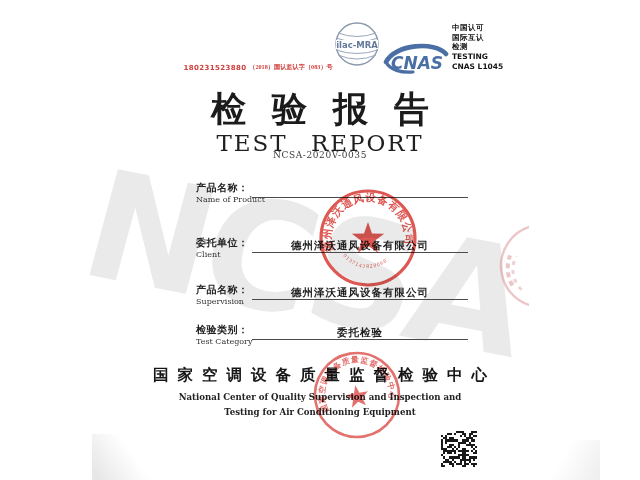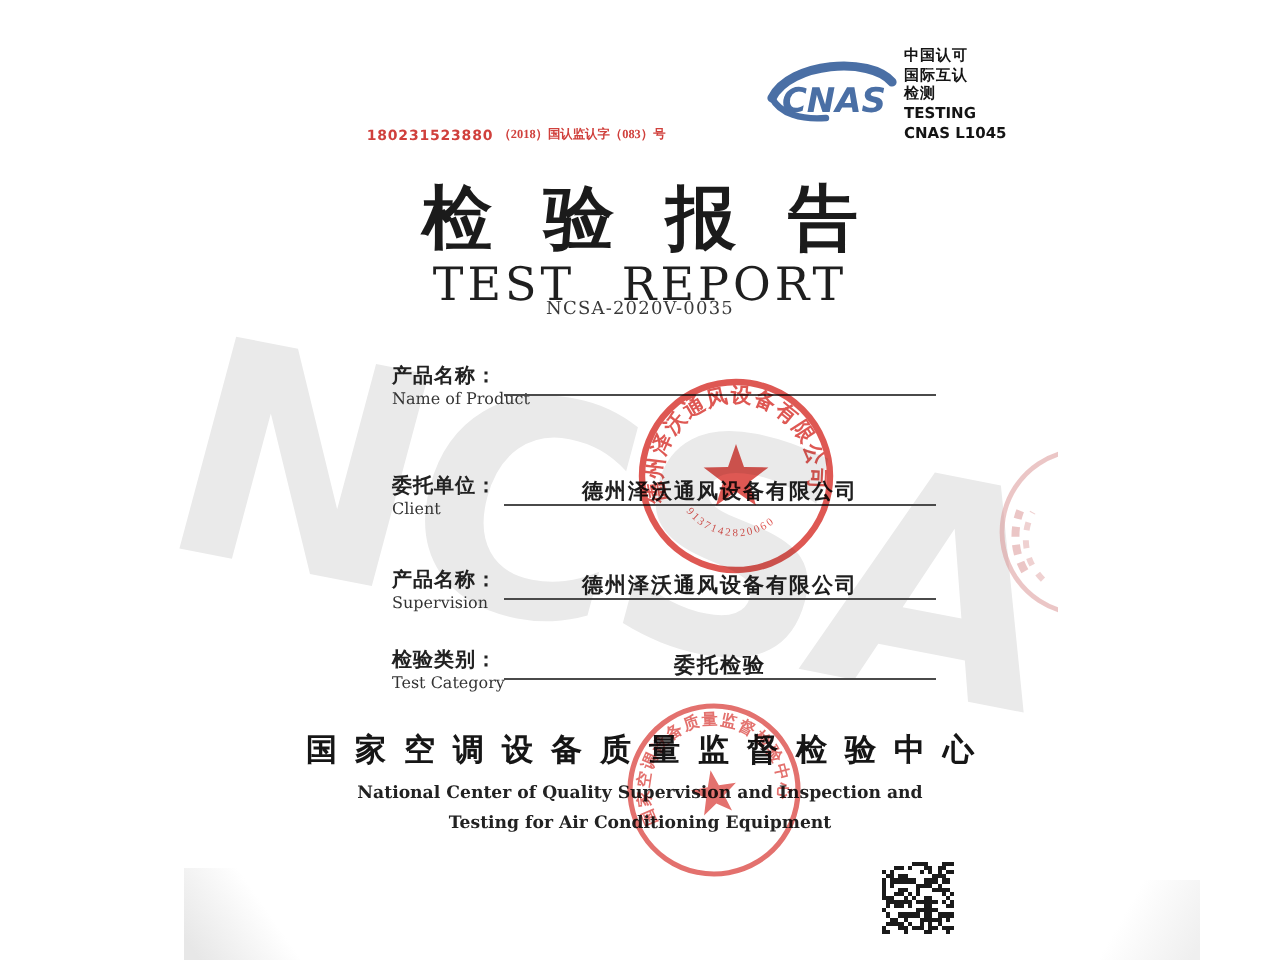--- a/index.html
+++ b/index.html
@@ -8,21 +8,21 @@
   .page{position:absolute;inset:0;background:#fff;}
 
   
   #cma-logo{left:184px;top:28px;width:62px;height:36px;}
   #cma-number{left:172px;top:64px;width:86px;text-align:center;
     font:700 7px "DejaVu Sans", sans-serif;color:#d0403c;letter-spacing:.4px;}
   #cal-logo{left:262px;top:20px;width:56px;height:43px;}
   #cal-caption{left:238px;top:63px;width:106px;text-align:center;
     font:700 6.2px "Liberation Serif", serif;color:#d0403c;}
   #ilac-logo{left:331px;top:21px;width:52px;height:46px;}
-  #cnas-logo{left:383px;top:26px;width:66px;height:40px;}
+  #cnas-logo{left:383px;top:39px;width:66px;height:40px;}
   #accreditation{left:452px;top:23px;color:#141414;}
   .accred-cn{font-size:7.5px;font-weight:700;line-height:9.6px;letter-spacing:.5px;}
   .accred-en{font-size:7.5px;font-weight:700;line-height:10px;font-family:"DejaVu Sans", sans-serif;}
 
   
   .centered{left:0;right:0;text-align:center;white-space:nowrap;}
   #title-cn{top:86px;font-size:35px;font-weight:700;color:#1b1b1b;
     letter-spacing:26px;text-indent:26px;z-index:2;}
   #title-en{top:130px;font-family:"DejaVu Serif", serif;font-size:23px;color:#1f1f1f;
     letter-spacing:2px;word-spacing:14px;z-index:2;}
@@ -69,20 +69,31 @@
 <body>
 
 <div class="page">
 
   <div class="abs" id="watermark">NCSA</div>
 
   <div class="abs" id="cma-number">180231523880</div>
 
   <div class="abs" id="cal-caption">（2018）国认监认字（083）号</div>
 
+  <div class="abs" id="ilac-logo">
+    <svg width="52" height="46" viewBox="0 0 52 46">
+      <circle cx="26" cy="23" r="21" fill="#fff" stroke="#8b99ae" stroke-width="1.4"></circle>
+      <path d="M7,12 Q26,19 45,12" fill="none" stroke="#9aa7ba" stroke-width="1"></path>
+      <path d="M5,17 Q26,25 47,17" fill="none" stroke="#9aa7ba" stroke-width="1"></path>
+      <path d="M5,29 Q26,36 47,29" fill="none" stroke="#9aa7ba" stroke-width="1"></path>
+      <path d="M7,34 Q26,42 45,34" fill="none" stroke="#9aa7ba" stroke-width="1"></path>
+      <rect x="5" y="19" width="42" height="9" fill="#ffffff"></rect>
+      <text x="26" y="26.5" text-anchor="middle" font-family="DejaVu Sans, sans-serif" font-size="8.5" font-weight="700" fill="#64799a">ilac-MRA</text>
+    </svg>
+  </div>
 
   <div class="abs" id="cnas-logo">
     <svg width="66" height="40" viewBox="0 0 66 40">
       <path d="M3,23 C12,5 52,2 63,15" fill="none" stroke="#4a6fa5" stroke-width="4.6" stroke-linecap="round"></path>
       <path d="M3,23 C7,31 18,34 30,33" fill="none" stroke="#4a6fa5" stroke-width="3.2" stroke-linecap="round"></path>
       <text x="34" y="30" text-anchor="middle" font-family="DejaVu Sans, sans-serif" font-size="17" font-weight="700" font-style="italic" fill="#4a6fa5">CNAS</text>
     </svg>
   </div>
 
   <div class="abs" id="accreditation">

